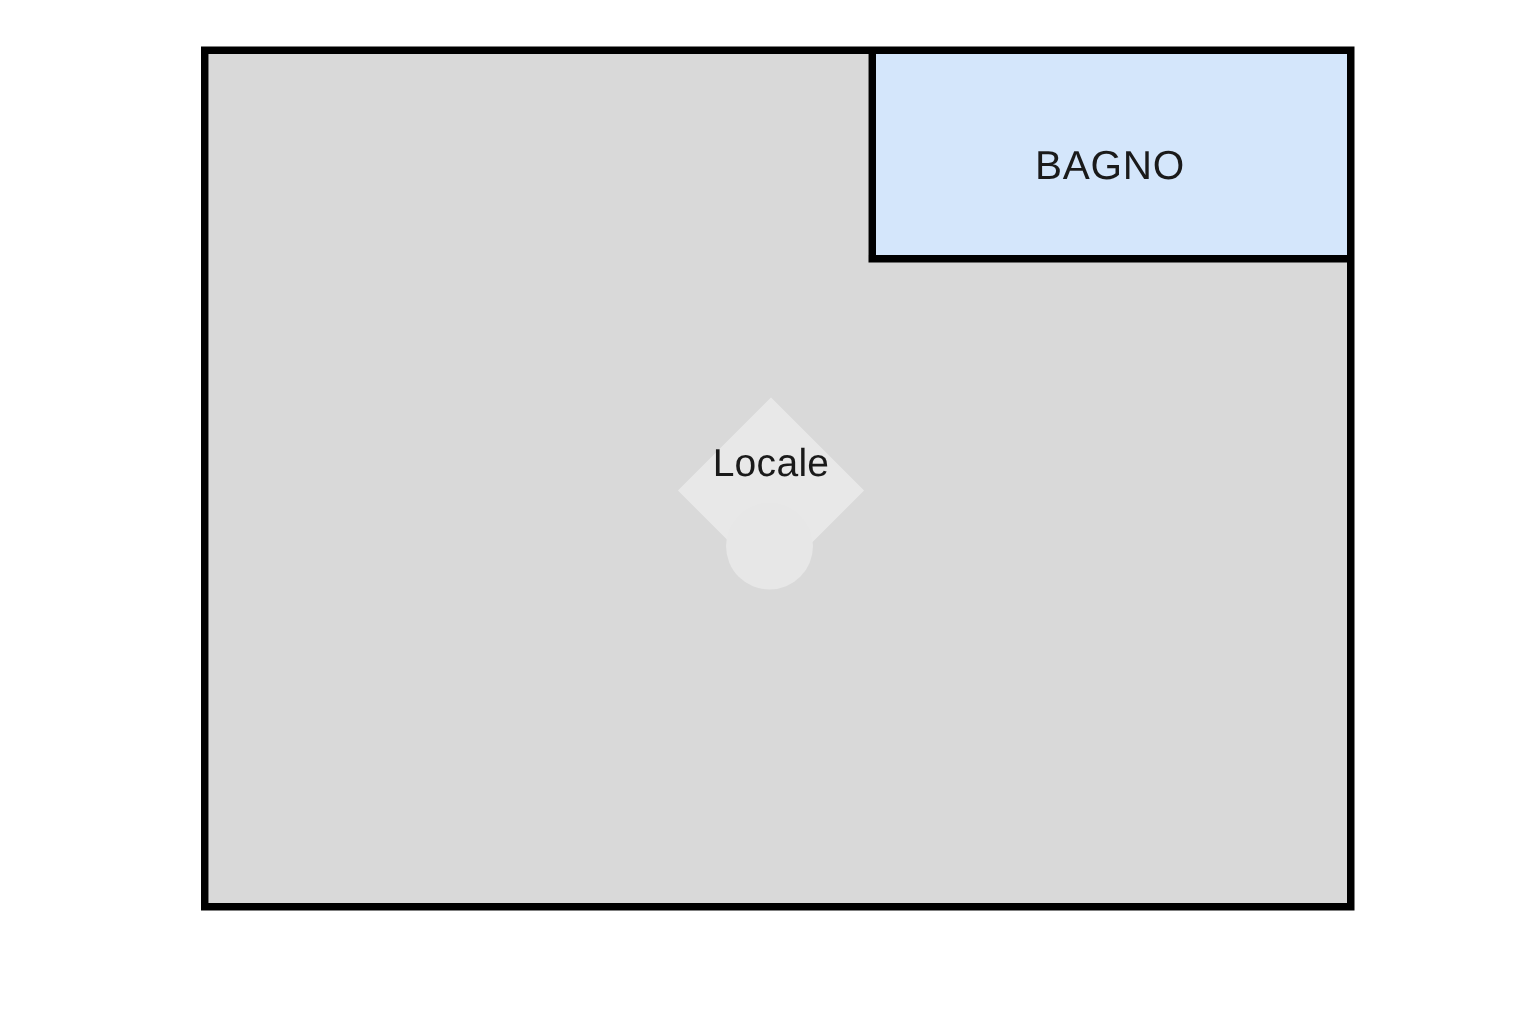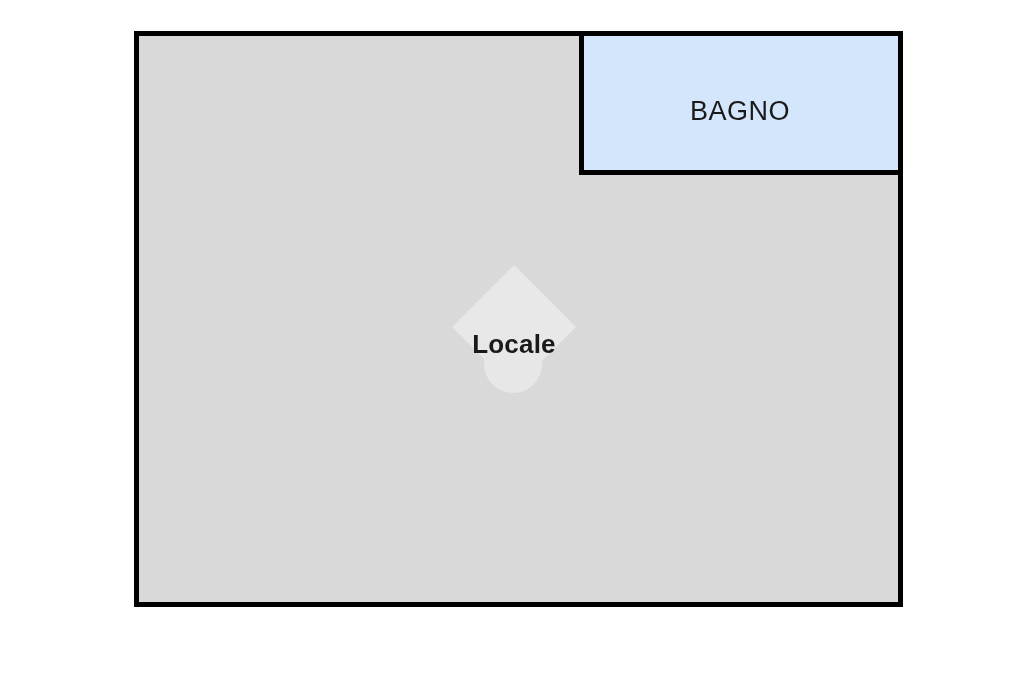--- a/index.html
+++ b/index.html
@@ -46,23 +46,23 @@
   #label-bagno {
     left: 740px;
     top: 111px;
     font-size: 27px;
     font-weight: 400;
     letter-spacing: 0.5px;
   }
 
   #label-locale {
     left: 514px;
-    top: 344px;
+    top: 308px;
     font-size: 26px;
-    font-weight: 700;
+    font-weight: 400;
     letter-spacing: 0.2px;
   }
 </style>
 </head>
 <body>
 
 <div id="plan-canvas">
 
   <svg id="plan-svg" viewBox="0 0 1024 683" xmlns="http://www.w3.org/2000/svg">
 

